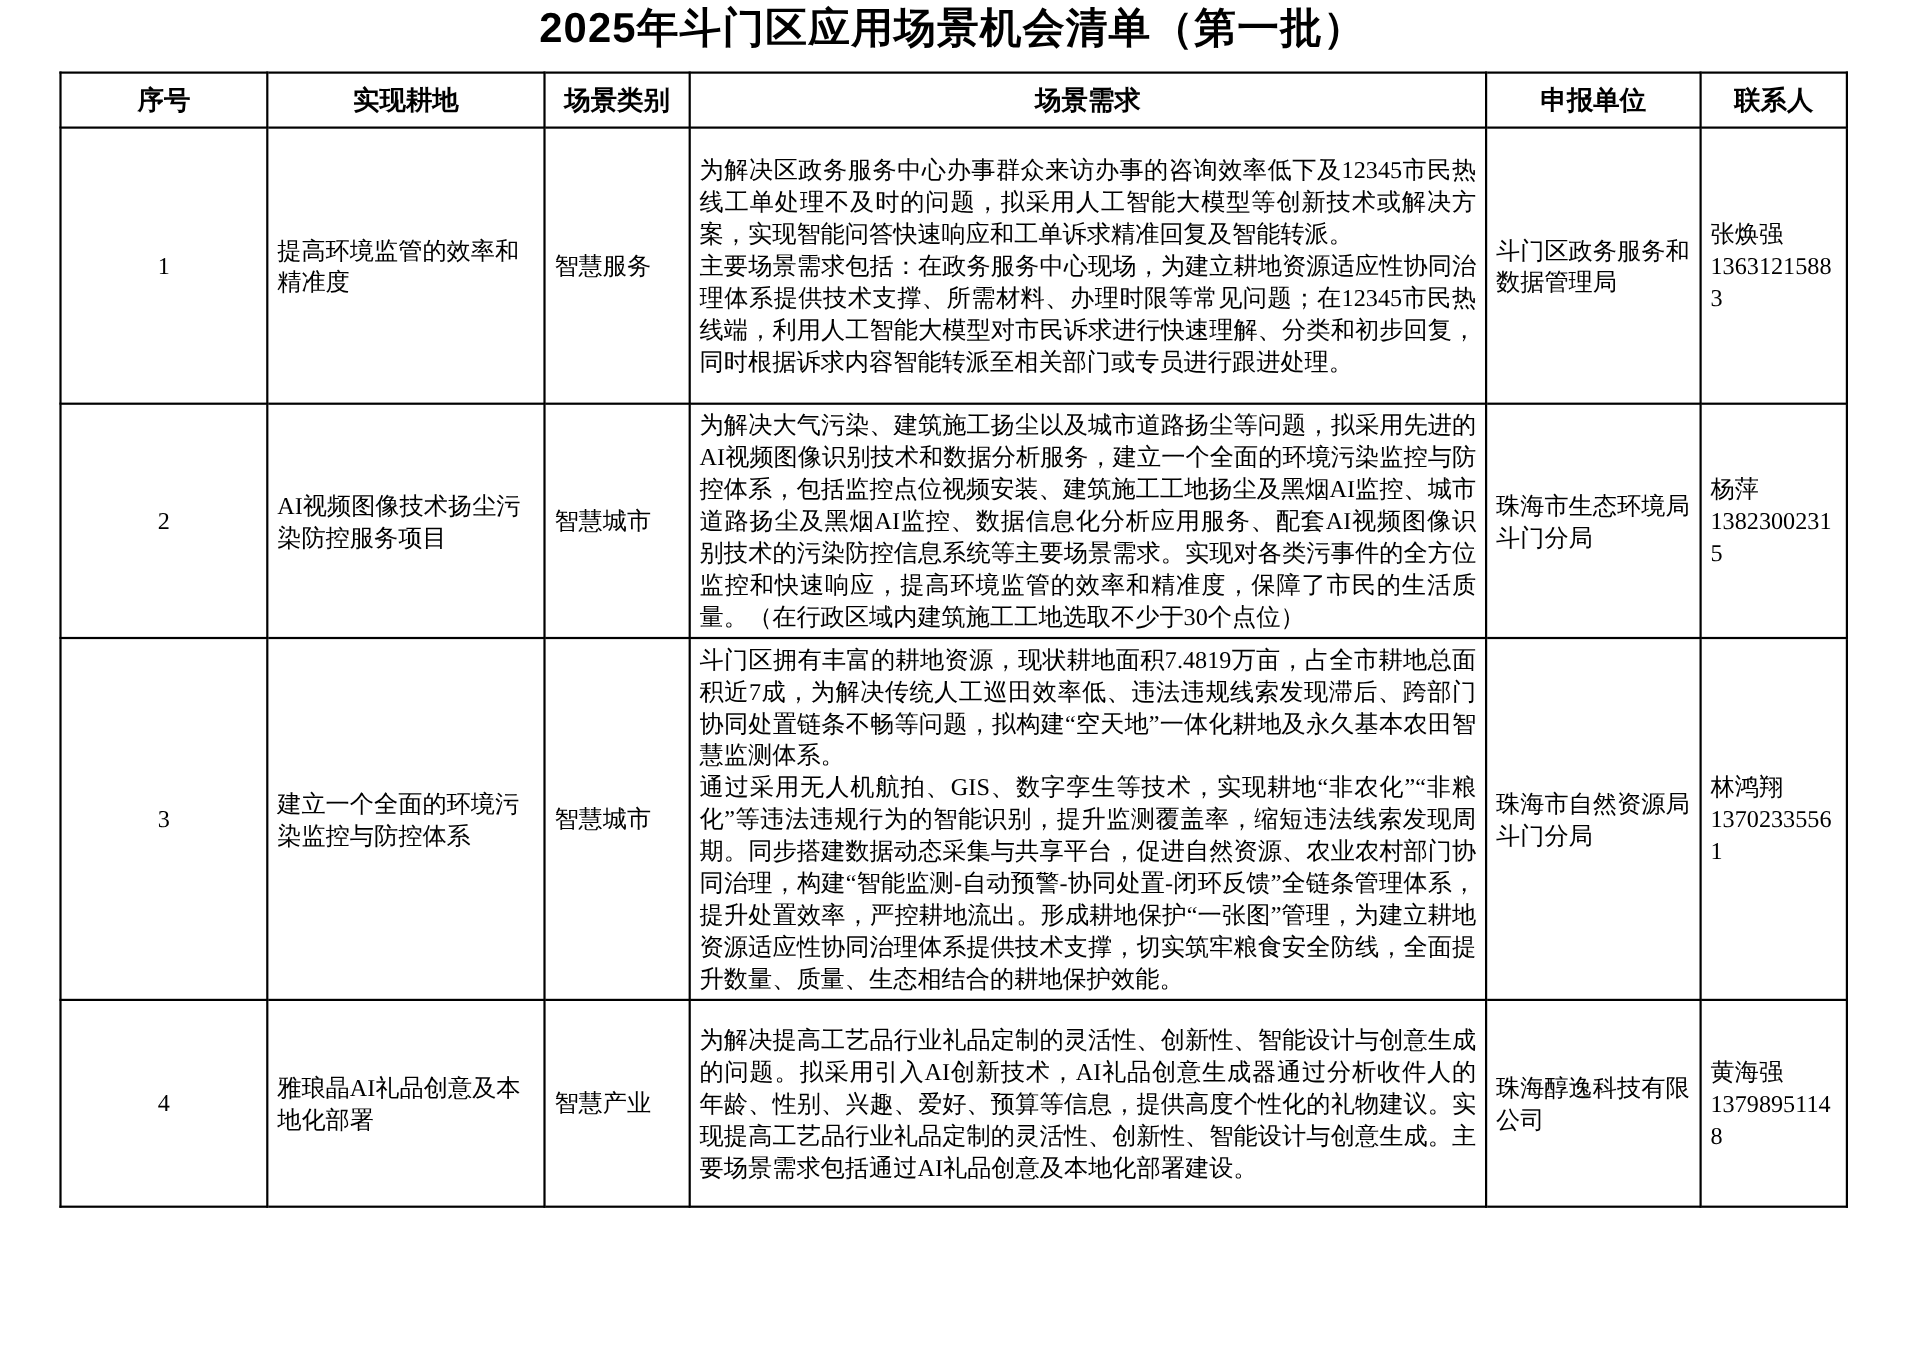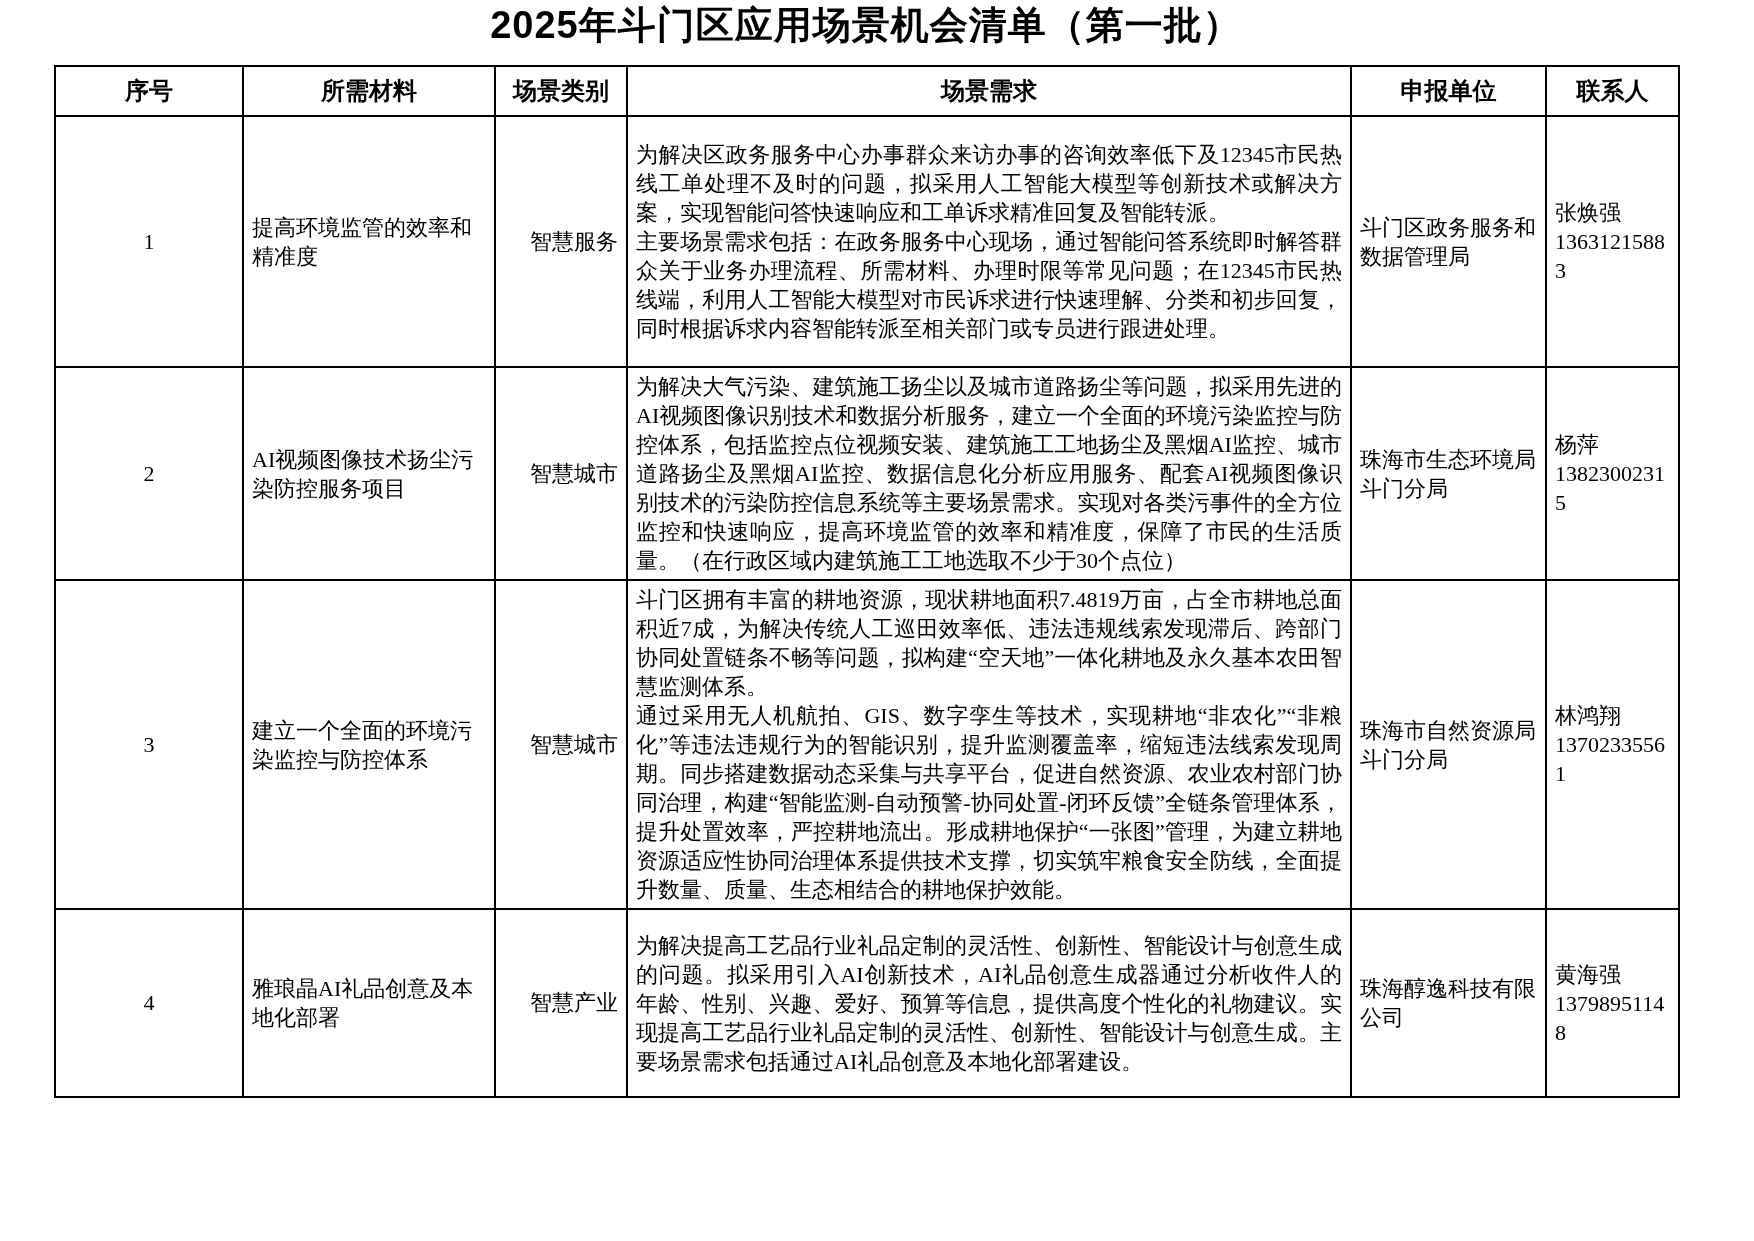--- a/index.html
+++ b/index.html
@@ -50,21 +50,21 @@
   }
   td.seq {
     text-align: center;
   }
   td.name {
     text-align: left;
     line-height: 29px;
     padding: 4px 10px;
   }
   td.cat {
-    text-align: right;
+    text-align: left;
   }
   td.req {
     vertical-align: top;
     text-align: justify;
     white-space: pre-wrap;
     line-height: 29px;
     padding: 7px 9px 6px 9px;
   }
   td.unit {
     text-align: left;
@@ -93,34 +93,34 @@
       <col style="width:188px">
       <col style="width:252px">
       <col style="width:132px">
       <col style="width:724px">
       <col style="width:195px">
       <col style="width:133px">
     </colgroup>
     <thead>
       <tr>
         <th>序号</th>
-        <th>所需材料</th>
+        <th>实现耕地</th>
         <th>场景类别</th>
         <th>场景需求</th>
         <th>申报单位</th>
         <th>联系人</th>
       </tr>
     </thead>
     <tbody>
       <tr class="r1">
         <td class="seq">1</td>
         <td class="name">提高环境监管的效率和精准度</td>
         <td class="cat">智慧服务</td>
         <td class="req">为解决区政务服务中心办事群众来访办事的咨询效率低下及12345市民热线工单处理不及时的问题，拟采用人工智能大模型等创新技术或解决方案，实现智能问答快速响应和工单诉求精准回复及智能转派。
-主要场景需求包括：在政务服务中心现场，通过智能问答系统即时解答群众关于业务办理流程、所需材料、办理时限等常见问题；在12345市民热线端，利用人工智能大模型对市民诉求进行快速理解、分类和初步回复，同时根据诉求内容智能转派至相关部门或专员进行跟进处理。</td>
+主要场景需求包括：在政务服务中心现场，为建立耕地资源适应性协同治理体系提供技术支撑、所需材料、办理时限等常见问题；在12345市民热线端，利用人工智能大模型对市民诉求进行快速理解、分类和初步回复，同时根据诉求内容智能转派至相关部门或专员进行跟进处理。</td>
         <td class="unit">斗门区政务服务和数据管理局</td>
         <td class="contact">
           <div>张焕强</div>
           <div>13631215883</div>
         </td>
       </tr>
       <tr class="r2">
         <td class="seq">2</td>
         <td class="name">AI视频图像技术扬尘污染防控服务项目</td>
         <td class="cat">智慧城市</td>

